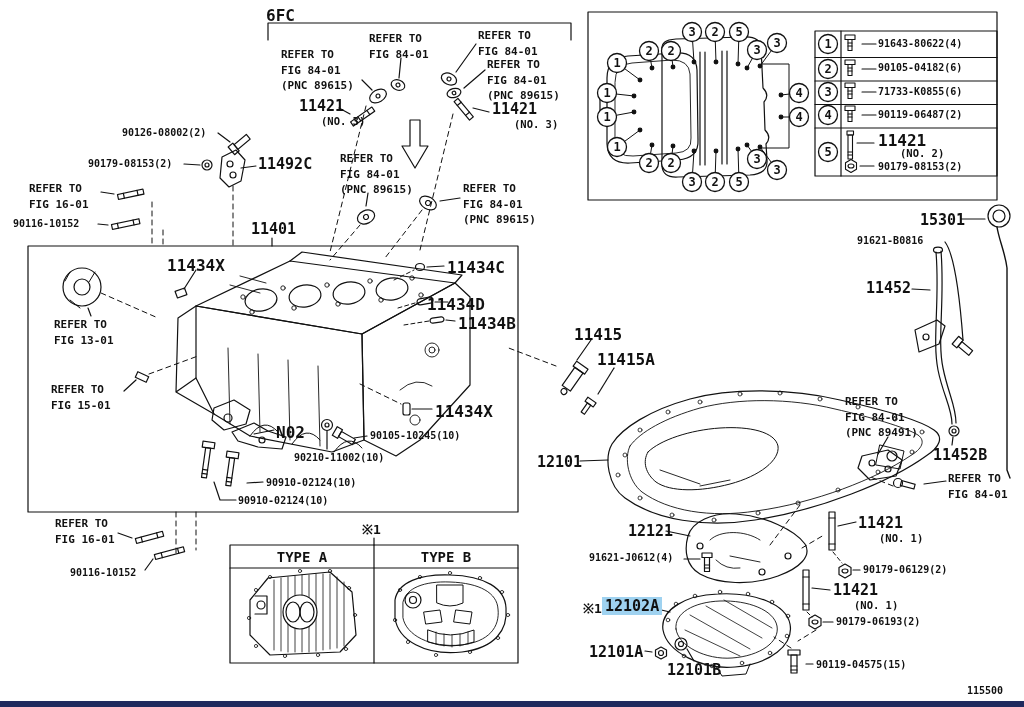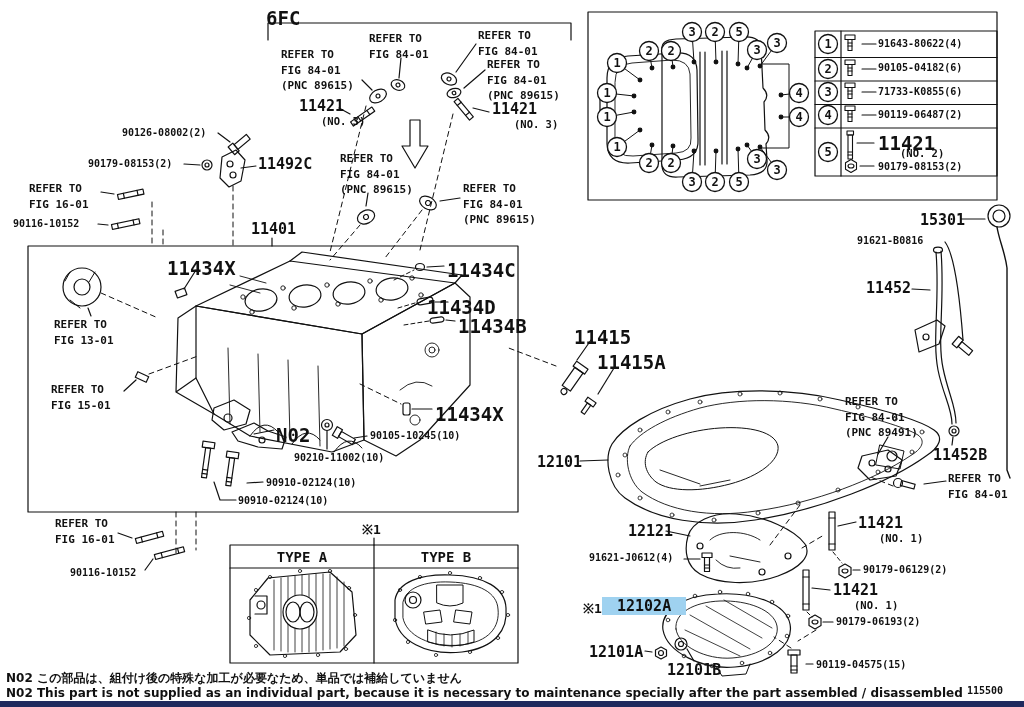--- a/index.html
+++ b/index.html
@@ -4,24 +4,24 @@
 <style>
   :root{ --hl:#9fd2f0; --bar:#1f2a5e; --ink:#111; }
   html,body{margin:0;padding:0;background:#fff;}
   #stage{position:relative;width:1024px;height:707px;background:#fff;overflow:hidden;
          font-family:"DejaVu Sans Mono",monospace;color:var(--ink);}
   #art{position:absolute;left:0;top:0;}
   .lbl{position:absolute;font-weight:bold;color:var(--ink);white-space:pre-line;line-height:1.3;}
   .sm{font-size:11px;line-height:1.42;}
   .md{font-size:10px;}
   .s13{font-size:13px;}
-  .s14{font-size:19px;}
+  .s14{font-size:16px;}
   .lg{font-size:15px;}
   .sub{font-size:10.5px;margin-left:24px;}
-  .hl{background:var(--hl);padding:0 15px;}
+  .hl{background:var(--hl);padding:0 3px;}
   .note{font-family:"DejaVu Sans",sans-serif;font-weight:bold;font-size:12px;white-space:nowrap;}
   .hdr{position:absolute;font-weight:bold;font-size:14px;text-align:center;width:144px;}
   #footer-bar{position:absolute;left:0;bottom:0;width:1024px;height:6px;background:var(--bar);}
   svg text{font-family:"DejaVu Sans Mono",monospace;font-weight:bold;}
   svg *{vector-effect:none;}
 </style>
 </head>
 <body>
 
 <div id="stage">
@@ -689,18 +689,16 @@
 <div class="lbl md" style="left:816px;top:658px">90119-04575(15)</div>
 
 <div class="lbl md" style="left:878px;top:37px">91643-80622(4)</div>
 <div class="lbl md" style="left:878px;top:61px">90105-04182(6)</div>
 <div class="lbl md" style="left:878px;top:85px">71733-K0855(6)</div>
 <div class="lbl md" style="left:878px;top:108px">90119-06487(2)</div>
 <div class="lbl s14" style="left:878px;top:131px">11421</div>
 <div class="lbl sub" style="left:876px;top:147px">(NO. 2)</div>
 <div class="lbl md" style="left:878px;top:160px">90179-08153(2)</div>
 
-<div class="note" style="position:absolute;left:6px;top:670px">N02 この部品は、組付け後の特殊な加工が必要なため、単品では補給していません</div>
-<div class="note" style="position:absolute;left:6px;top:686px">N02  This part is not supplied as an individual part, because it is necessary to maintenance specially after the part assembled / disassembled</div>
 <div class="lbl md" style="left:967px;top:684px">115500</div>
 
 <div id="footer-bar"></div>
 </div>
 
 </body></html>

